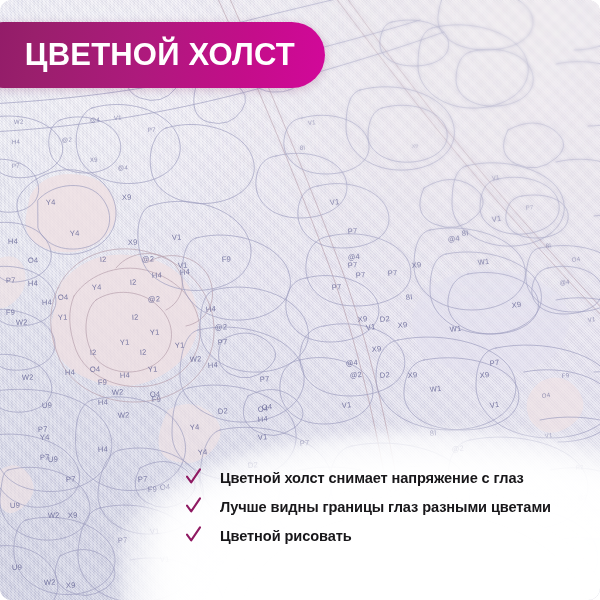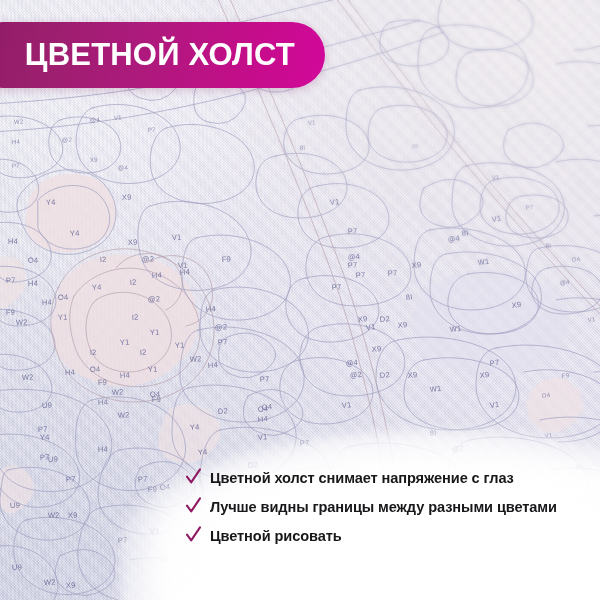--- a/index.html
+++ b/index.html
@@ -8,20 +8,21 @@
     padding: 0;
     background: #ffffff;
   }
   #stage {
     position: relative;
     width: 600px;
     height: 600px;
     overflow: hidden;
     font-family: "Liberation Sans", "DejaVu Sans", sans-serif;
     background: #e9e6ec;
+    border-radius: 12px;
   }
 
   
   .canvas-photo {
     position: absolute;
     inset: 0;
     
     background:
       radial-gradient(118% 105% at 88% 4%,
         #f2edf0 0%, #ece7ee 26%, #e4e1ee 54%, #dcdcea 78%, #d5d6e6 100%);
@@ -163,21 +164,21 @@
 
   .features {
     position: absolute;
     left: 186px;
     top: 466px;
     width: 400px;
   }
   .feature-row {
     display: flex;
     align-items: baseline;
-    gap: 9px;
+    gap: 19px;
     margin-bottom: 7px;
     min-height: 22px;
   }
   .check-icon {
     flex: 0 0 auto;
     width: 15px;
     height: 17px;
     display: block;
     transform: translateY(2px);
   }
@@ -467,21 +468,21 @@
       <svg class="check-icon" viewBox="0 0 15 17" aria-hidden="true">
         <path d="M1 8.6 L5.2 14.4 L14 1.4" fill="none" stroke="#8f1a62" stroke-width="2.1" stroke-linecap="round" stroke-linejoin="round"></path>
       </svg>
       <span class="feature-text">Цветной холст снимает напряжение с глаз</span>
     </div>
 
     <div class="feature-row">
       <svg class="check-icon" viewBox="0 0 15 17" aria-hidden="true">
         <path d="M1 8.6 L5.2 14.4 L14 1.4" fill="none" stroke="#8f1a62" stroke-width="2.1" stroke-linecap="round" stroke-linejoin="round"></path>
       </svg>
-      <span class="feature-text">Лучше видны границы между разными цветами</span>
+      <span class="feature-text">Лучше видны границы глаз разными цветами</span>
     </div>
 
     <div class="feature-row">
       <svg class="check-icon" viewBox="0 0 15 17" aria-hidden="true">
         <path d="M1 8.6 L5.2 14.4 L14 1.4" fill="none" stroke="#8f1a62" stroke-width="2.1" stroke-linecap="round" stroke-linejoin="round"></path>
       </svg>
       <span class="feature-text">Цветной рисовать</span>
     </div>
 
   </div>

